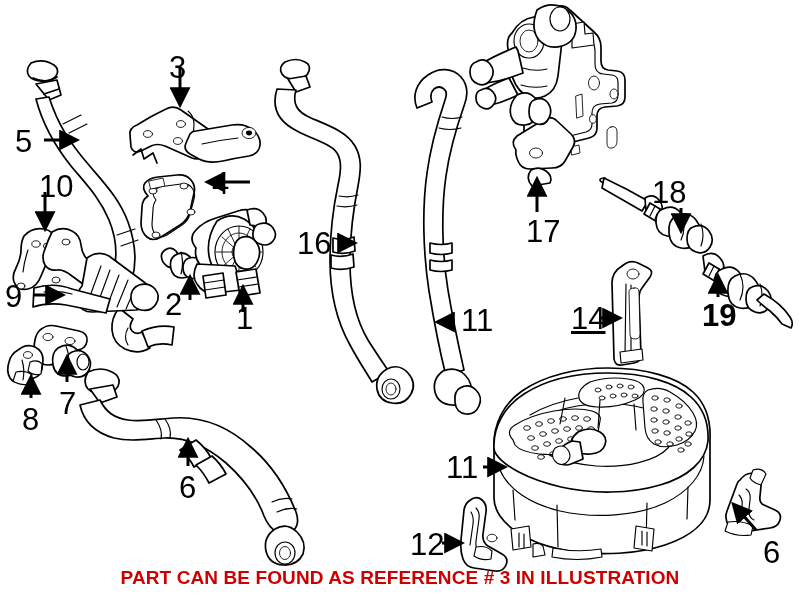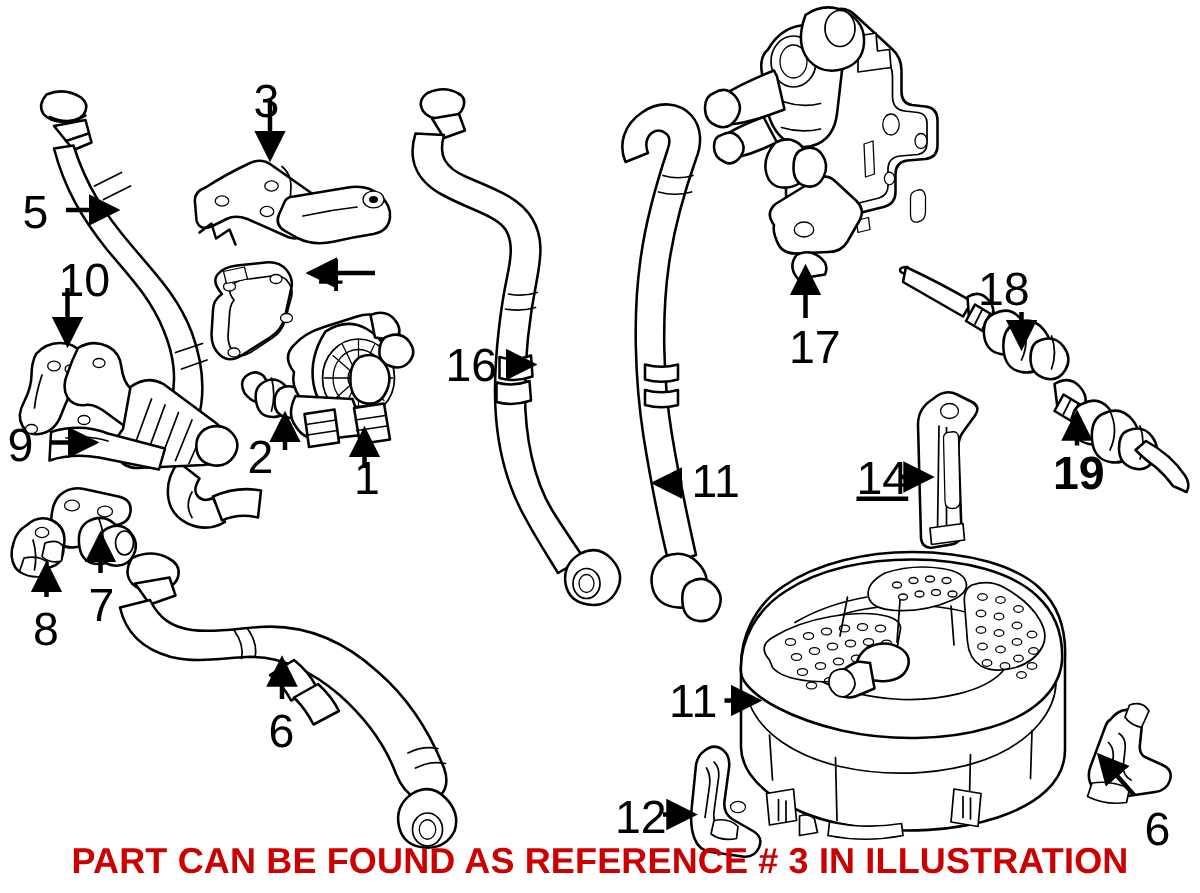--- a/index.html
+++ b/index.html
@@ -86,21 +86,21 @@
     white-space: nowrap;
     user-select: none;
   }
   #footer-note {
     position: absolute;
     left: 0;
     right: 0;
     bottom: 6px;
     text-align: center;
     font-family: "Liberation Sans", sans-serif;
-    font-size: 24px;
+    font-size: 19px;
     font-weight: bold;
     letter-spacing: 0.1px;
     color: #cc0000;
     white-space: nowrap;
   }
 </style>
 </head>
 <body>
 
 <div id="diagram-root">

